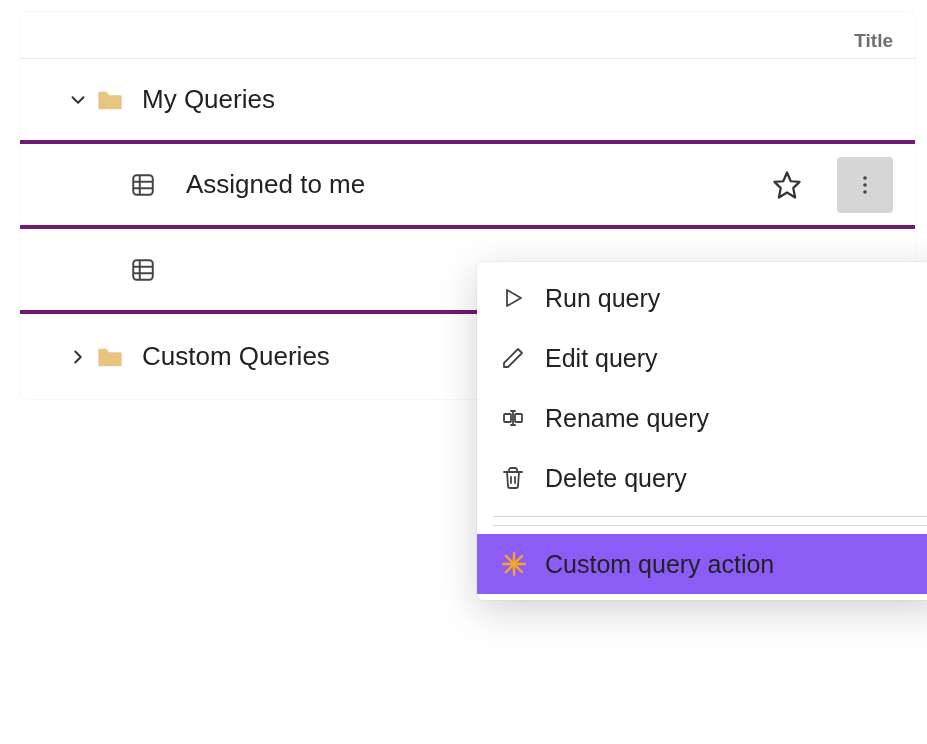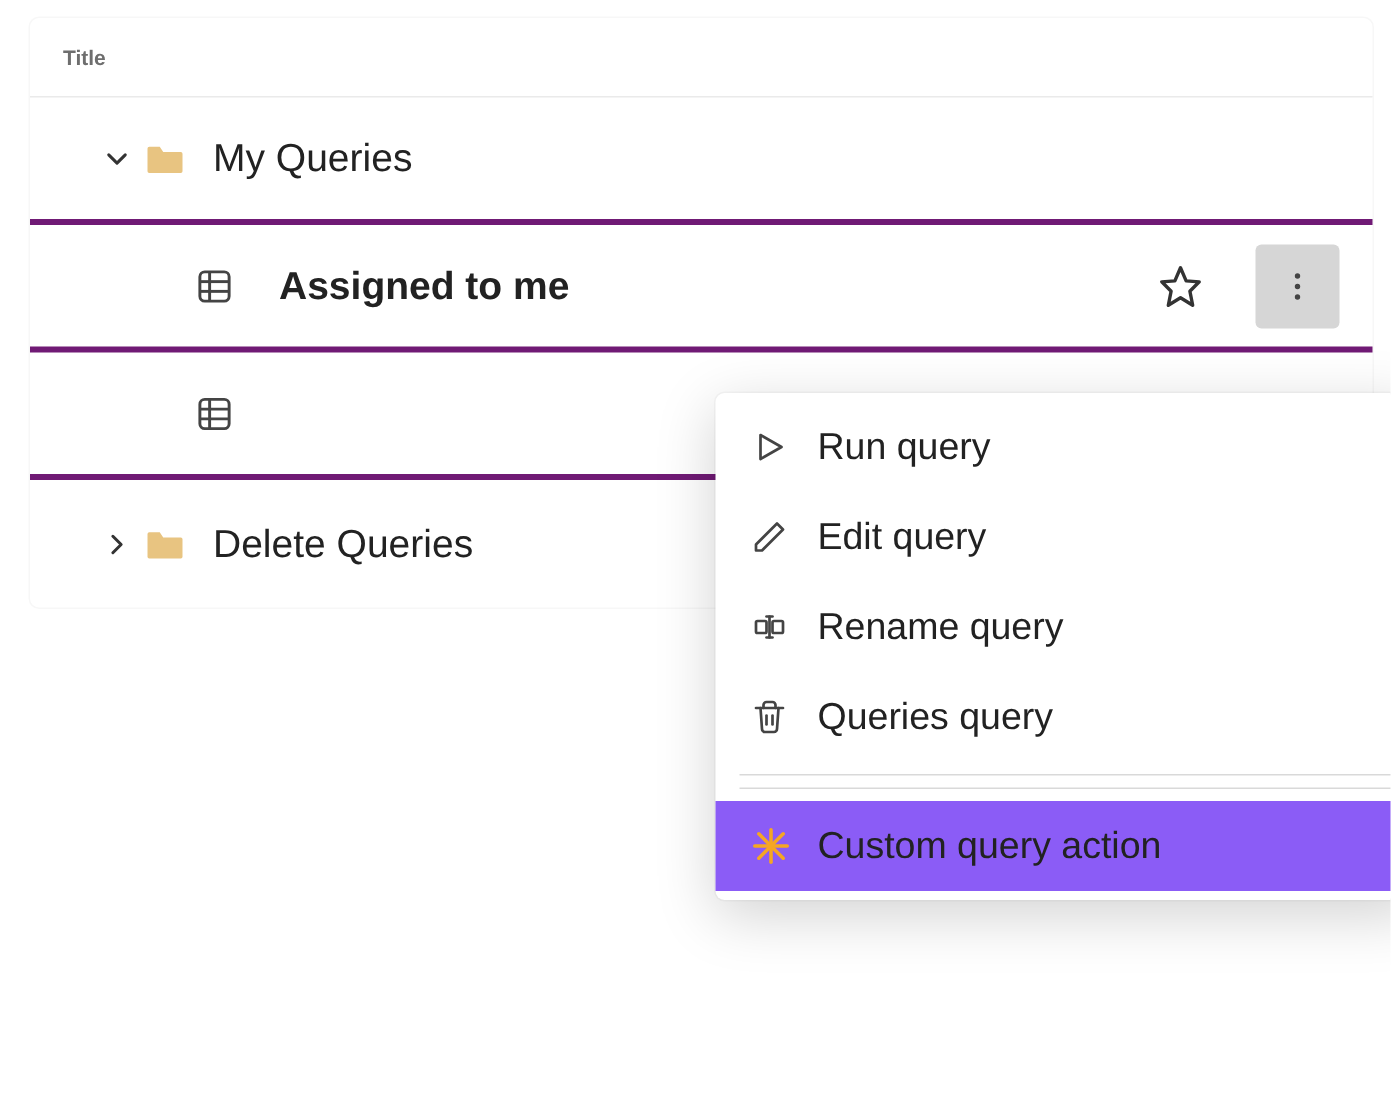--- a/index.html
+++ b/index.html
@@ -7,38 +7,39 @@
   .panel {
     position: absolute;
     left: 20px;
     top: 12px;
     width: 895px;
     background: #ffffff;
     border-radius: 6px;
     box-shadow: 0 0 0 1px rgba(0,0,0,0.03);
   }
   .header {
-    padding: 18px 22px 18px 22px;
+    padding: 18px 22px 6px 22px;
     border-bottom: 1px solid #eaeaea;
-    font-size: 14px;
+    font-size: 19px;
     color: #6e6e6e;
     font-weight: 600;
+    text-align: right;
   }
   .row {
     display: flex;
     align-items: center;
     height: 85px;
     border-bottom: 4px solid #701a75;
     padding: 0 22px 0 30px;
     font-size: 26px;
     color: #222;
   }
   .row:last-child { border-bottom: none; }
   .indent-0 { padding-left: 40px; }
-  .indent-1 { padding-left: 110px; font-weight: bold; }
+  .indent-1 { padding-left: 110px; }
   .caret { width: 36px; display:flex; align-items:center; justify-content:center; color:#333; }
   .folder { width: 32px; display:flex; align-items:center; margin-right: 14px; }
   .query-icon { width: 32px; display:flex; align-items:center; margin-right: 24px; color:#444; }
   .grow { flex: 1; }
   .actions { display:flex; align-items:center; gap: 22px; }
   .icon-btn { width:56px; height:56px; display:flex; align-items:center; justify-content:center; border-radius:4px; }
   .icon-btn.active { background:#d6d6d6; }
   .star { width:56px; height:56px; display:flex; align-items:center; justify-content:center; }
   
   .menu {
@@ -133,21 +134,21 @@
     <span class="caret">
       <svg width="22" height="22" viewBox="0 0 24 24" fill="none" stroke="currentColor" stroke-width="2.2" stroke-linecap="round" stroke-linejoin="round">
           <polyline points="9 6 15 12 9 18"></polyline>
         </svg>
     </span>
     <span class="folder">
       <svg width="28" height="24" viewBox="0 0 24 20">
           <path d="M3 3h6l2 3h10a1 1 0 0 1 1 1v10a1 1 0 0 1-1 1H3a1 1 0 0 1-1-1V4a1 1 0 0 1 1-1z" fill="#e8c481"></path>
         </svg>
     </span>
-    <span>Delete Queries</span>
+    <span>Custom Queries</span>
   </div>
 </div>
 
 <div class="menu">
 
   <div class="menu-item">
     <span class="menu-icon">
       <svg width="24" height="24" viewBox="0 0 24 24" fill="none" stroke="currentColor" stroke-width="1.8" stroke-linejoin="round">
           <polygon points="6 4 20 12 6 20 6 4"></polygon>
         </svg>
@@ -180,21 +181,21 @@
   <div class="menu-item">
     <span class="menu-icon">
       <svg width="24" height="24" viewBox="0 0 24 24" fill="none" stroke="currentColor" stroke-width="1.8" stroke-linecap="round" stroke-linejoin="round">
           <polyline points="3 6 5 6 21 6"></polyline>
           <path d="M8 6V4a2 2 0 0 1 2-2h4a2 2 0 0 1 2 2v2"></path>
           <path d="M6 6l1 14a2 2 0 0 0 2 2h6a2 2 0 0 0 2-2l1-14"></path>
           <line x1="10" y1="11" x2="10" y2="17"></line>
           <line x1="14" y1="11" x2="14" y2="17"></line>
         </svg>
     </span>
-    <span>Queries query</span>
+    <span>Delete query</span>
   </div>
 
   <div class="menu-sep"></div>
 
 
   <div class="menu-sep"></div>
 
   <div class="menu-item hover">
     <span class="menu-icon" style="color:#f5a623;">
       <svg width="26" height="26" viewBox="0 0 24 24" fill="none" stroke="currentColor" stroke-width="2.2" stroke-linecap="round">

